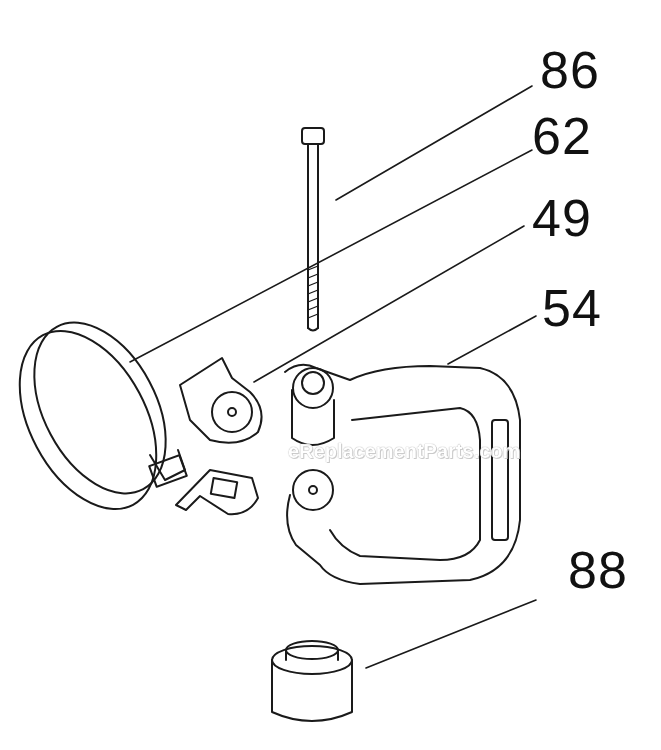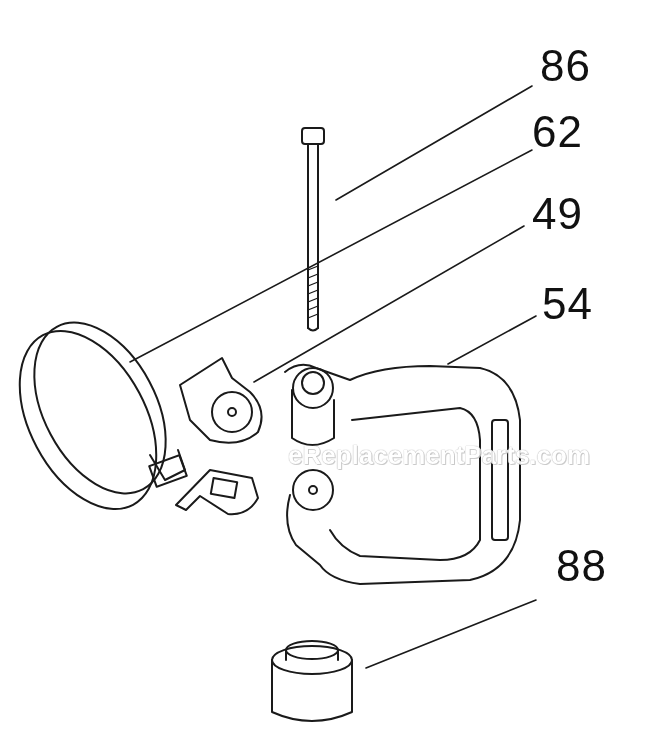--- a/index.html
+++ b/index.html
@@ -1,19 +1,19 @@
 <!DOCTYPE html>
 <html><head>
 <meta charset="utf-8">
 <style>
   html,body{margin:0;padding:0;background:#ffffff;}
   body{width:661px;height:750px;position:relative;overflow:hidden;font-family:"Liberation Sans",sans-serif;}
   svg{position:absolute;left:0;top:0;}
-  .lbl{position:absolute;font-size:44px;color:#111;letter-spacing:1px;line-height:1;}
-  .wm{position:absolute;left:288px;top:440px;font-size:26px;color:#fff;font-weight:bold;
+  .lbl{position:absolute;font-size:52px;color:#111;letter-spacing:1px;line-height:1;}
+  .wm{position:absolute;left:288px;top:440px;font-size:20px;color:#fff;font-weight:bold;
       text-shadow:0 0 1px #aaa,0 0 1px #aaa,1px 1px 0 #ccc;opacity:0.9;white-space:nowrap;}
 </style>
 </head>
 <body>
 
 <svg width="661" height="750" viewBox="0 0 661 750" fill="none" stroke="#1a1a1a" stroke-width="2" stroke-linejoin="round" stroke-linecap="round">
 
   <g stroke-width="1.6">
     <line x1="532" y1="86" x2="336" y2="200"></line>
     <line x1="532" y1="150" x2="130" y2="362"></line>
@@ -74,13 +74,13 @@
     <path d="M272 660 L272 712 Q312 730 352 712 L352 660"></path>
   </g>
 </svg>
 
 <div class="wm">eReplacementParts.com</div>
 
 <div class="lbl" style="left:540px;top:44px;">86</div>
 <div class="lbl" style="left:532px;top:110px;">62</div>
 <div class="lbl" style="left:532px;top:192px;">49</div>
 <div class="lbl" style="left:542px;top:282px;">54</div>
-<div class="lbl" style="left:556px;top:544px;text-align:right;">88</div>
+<div class="lbl" style="left:568px;top:544px;text-align:right;">88</div>
 
 </body></html>

